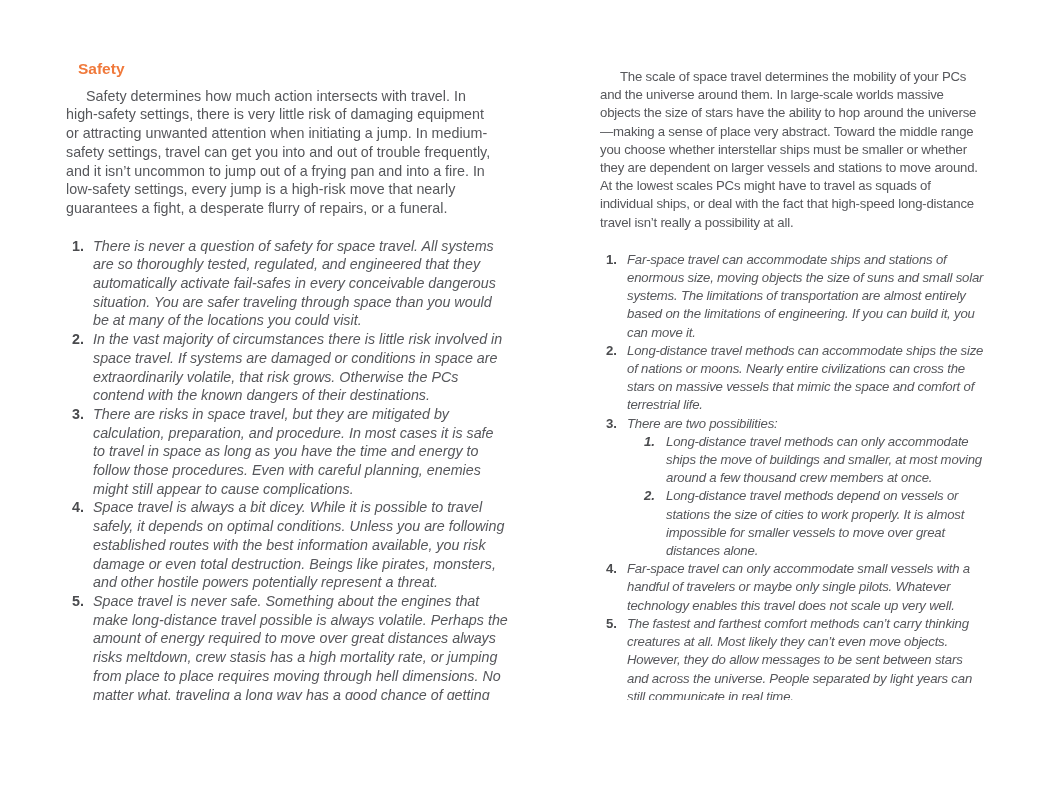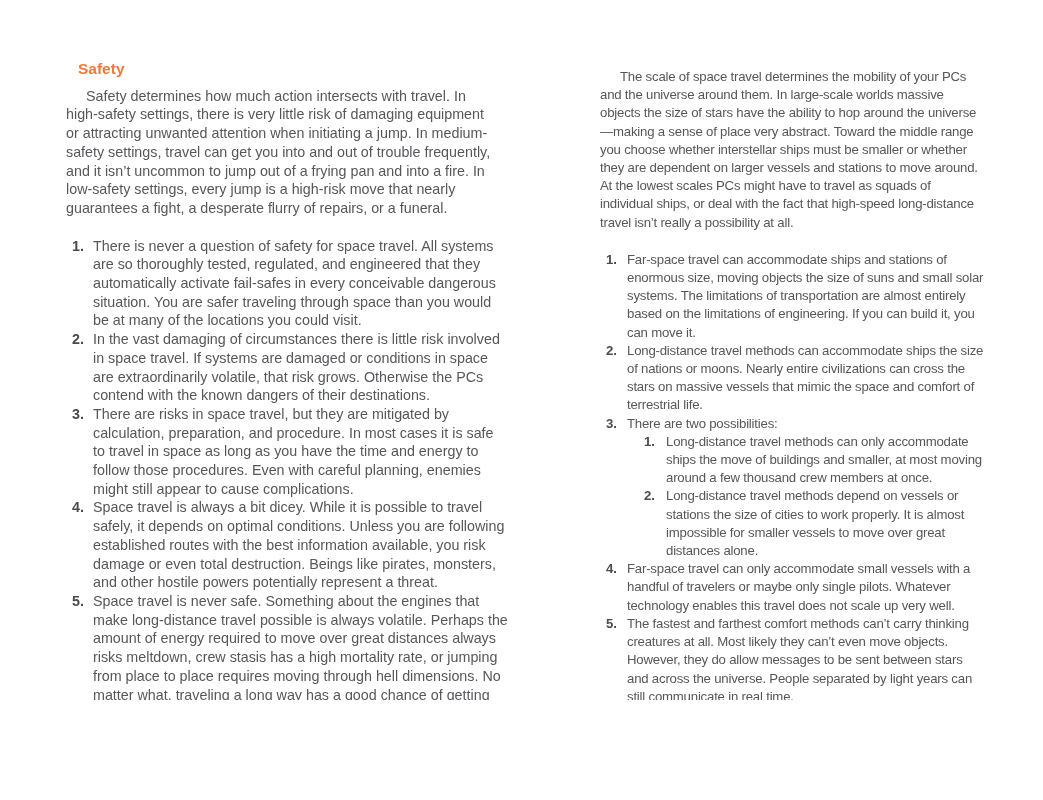--- a/index.html
+++ b/index.html
@@ -22,21 +22,21 @@
   }
   .col-left .heading, .col-right .heading { color:#f0793b; }
   .intro { margin:8px; text-indent:20px; }
   .list { margin-top:19px; padding-left:14px; }
   .li { display:flex; }
   .num {
     flex:0 0 21px;
     font-weight:bold;
     color:#4a4b4e;
   }
-  .li-body { flex:1; }
+  .li-body { flex:1;font-style:italic; }
   .sublist { padding-left:17px; margin-top:0; }
   .sublist .num { flex:0 0 22px; }
   .footer {
     position:absolute;
     top:753px; left:0; right:0;
     font-size:11px;
     color:#58595b;
     letter-spacing:0.1px;
   }
   .footer-left  { position:absolute; left:40px; top:0; display:flex; gap:30px; }
@@ -50,21 +50,21 @@
   <div class="col col-left">
     <h2 class="heading">Safety</h2>
     <p class="intro">Safety determines how much action intersects with travel. In high-safety settings, there is very little risk of damaging equipment or attracting unwanted attention when initiating a jump. In medium-safety settings, travel can get you into and out of trouble frequently, and it isn’t uncommon to jump out of a frying pan and into a fire. In low-safety settings, every jump is a high-risk move that nearly guarantees a fight, a desperate flurry of repairs, or a funeral.</p>
     <div class="list">
         <div class="li">
           <span class="num">1.</span>
           <div class="li-body"><span>There is never a question of safety for space travel. All systems are so thoroughly tested, regulated, and engineered that they automatically activate fail-safes in every conceivable dangerous situation. You are safer traveling through space than you would be at many of the locations you could visit.</span></div>
         </div>
         <div class="li">
           <span class="num">2.</span>
-          <div class="li-body"><span>In the vast damaging of circumstances there is little risk involved in space travel. If systems are damaged or conditions in space are extraordinarily volatile, that risk grows. Otherwise the PCs contend with the known dangers of their destinations.</span></div>
+          <div class="li-body"><span>In the vast majority of circumstances there is little risk involved in space travel. If systems are damaged or conditions in space are extraordinarily volatile, that risk grows. Otherwise the PCs contend with the known dangers of their destinations.</span></div>
         </div>
         <div class="li">
           <span class="num">3.</span>
           <div class="li-body"><span>There are risks in space travel, but they are mitigated by calculation, preparation, and procedure. In most cases it is safe to travel in space as long as you have the time and energy to follow those procedures. Even with careful planning, enemies might still appear to cause complications.</span></div>
         </div>
         <div class="li">
           <span class="num">4.</span>
           <div class="li-body"><span>Space travel is always a bit dicey. While it is possible to travel safely, it depends on optimal conditions. Unless you are following established routes with the best information available, you risk damage or even total destruction. Beings like pirates, monsters, and other hostile powers potentially represent a threat.</span></div>
         </div>
         <div class="li">

